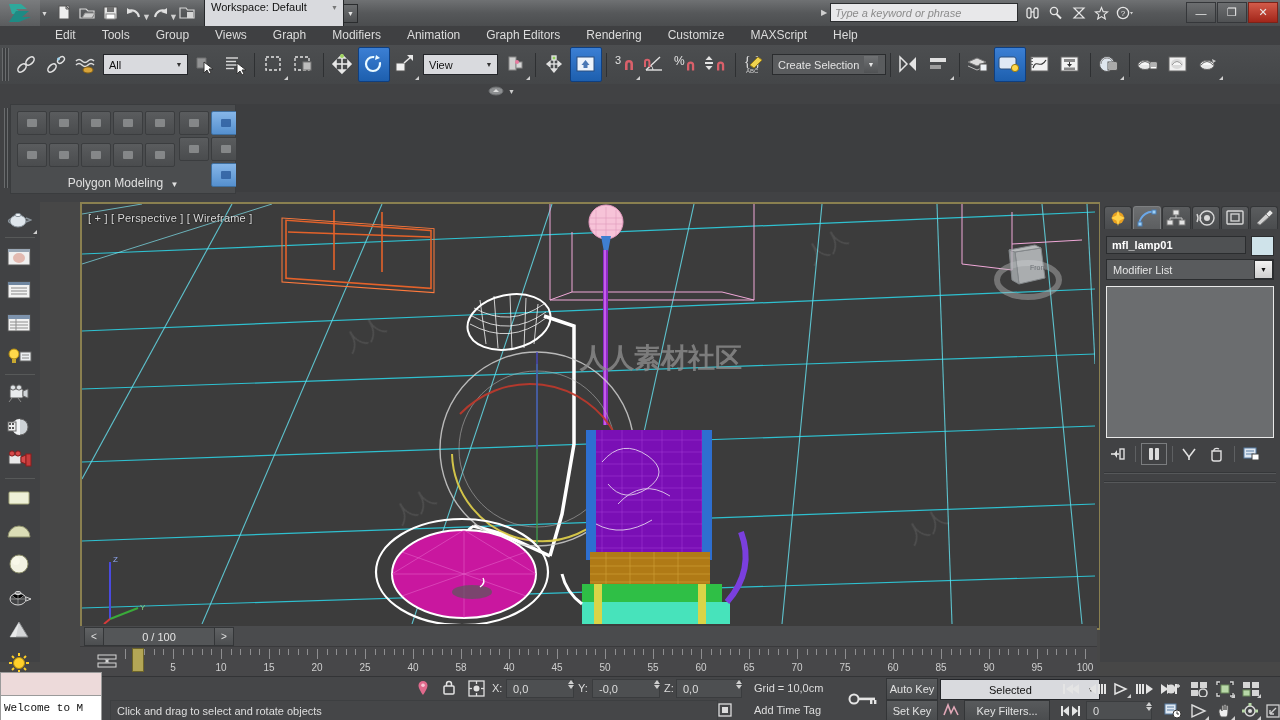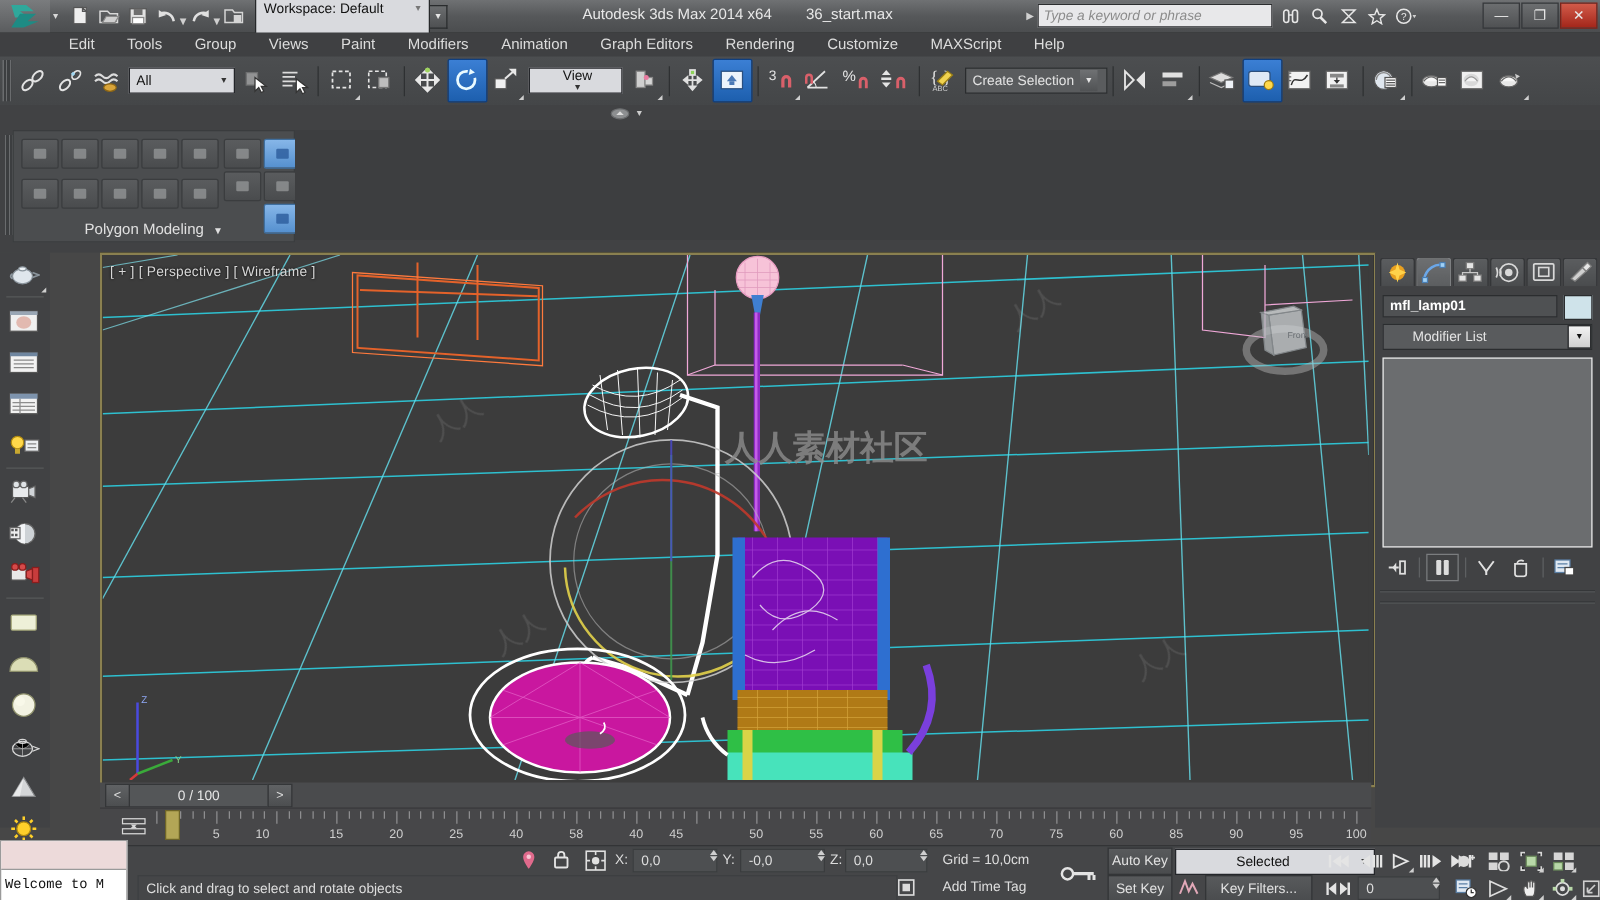--- a/index.html
+++ b/index.html
@@ -114,21 +114,21 @@
   .cp-tab{width:28px;height:22px;background:linear-gradient(#5b5d5f,#4a4c4e);
     border:1px solid #343638;border-bottom:none;border-top-left-radius:3px;border-top-right-radius:3px;
     display:flex;align-items:center;justify-content:center;}
   .cp-tab.active{background:linear-gradient(#6d6f71,#5c5e60);border-color:#7d7f81;}
   .cp-name{margin:4px 6px 0 6px;height:18px;display:flex;gap:5px;}
   .cp-name .fld{flex:1;background:#4f5153;border:1px solid #2b2d2f;color:#ffffff;
     font-weight:bold;font-size:11px;display:flex;align-items:center;padding-left:5px;}
   .cp-name .swatch{width:21px;height:18px;background:#cfe3ea;border:1px solid #2b2d2f;}
   .cp-modlist{margin:5px 6px 0 6px;height:19px;background:#595b5d;border:1px solid #2b2d2f;
     display:flex;align-items:center;}
-  .cp-modlist .t{flex:1;padding-left:23px;font-size:11px;color:#e4e4e4;}
+  .cp-modlist .t{flex:1;padding-left:6px;font-size:11px;color:#e4e4e4;}
   .cp-modlist .d{width:17px;height:17px;background:linear-gradient(#f2f2f2,#cfcfcf);
     border:1px solid #2b2d2f;display:flex;align-items:center;justify-content:center;color:#111;font-size:7px;}
   .cp-stack{margin:6px 6px 0 6px;height:150px;background:#6b6d6f;border:1px solid #e9e9e9;}
   .cp-stackbtns{margin:5px 6px 0 6px;height:22px;display:flex;align-items:center;gap:3px;}
   .cpb{width:24px;height:20px;display:flex;align-items:center;justify-content:center;}
   .cpb.framed{border:1px solid #7b7d7f;}
   .cpb-sep{width:1px;height:16px;background:#5e6062;margin:0 2px;}
   .cp-divider{margin:7px 4px 0 4px;height:1px;background:#353739;border-bottom:1px solid #56585a;}
 
   
@@ -207,24 +207,20 @@
           </svg>
       </div>
     </div>
 
     <div class="wsbox">
       <span class="lbl">Workspace: Default</span>
       <span class="ar">▼</span>
     </div>
     <div class="ws-drop">▼</div>
 
-    <div class="apptitle">
-      <span>Autodesk 3ds Max  2014 x64</span>
-      <span class="fname">36_start.max</span>
-    </div>
 
     <div class="searchwrap">
       <div class="sr-caret">▶</div>
       <div class="searchbox">Type a keyword or phrase</div>
       <div class="sicons">
         <div class="sic">
           <svg width="16" height="14">
               <rect x="2" y="2" width="4" height="10" rx="2" fill="none" stroke="#e6e6e6" stroke-width="1.3"></rect>
               <rect x="9" y="2" width="4" height="10" rx="2" fill="none" stroke="#e6e6e6" stroke-width="1.3"></rect>
               <line x1="6" y1="6" x2="9" y2="6" stroke="#e6e6e6" stroke-width="1.3"></line>
@@ -261,21 +257,21 @@
       <div class="wb">❐</div>
       <div class="wb close">✕</div>
     </div>
   </div>
 
   <div class="menubar" id="menubar">
       <div class="mi">Edit</div>
       <div class="mi">Tools</div>
       <div class="mi">Group</div>
       <div class="mi">Views</div>
-      <div class="mi">Paint</div>
+      <div class="mi">Graph</div>
       <div class="mi">Modifiers</div>
       <div class="mi">Animation</div>
       <div class="mi">Graph Editors</div>
       <div class="mi">Rendering</div>
       <div class="mi">Customize</div>
       <div class="mi">MAXScript</div>
       <div class="mi">Help</div>
     </div>
 
   <div class="maintb">
@@ -359,21 +355,21 @@
     </div>
     <div class="tb-btn">
       <svg width="24" height="22">
           <rect x="3" y="9" width="9" height="8" fill="#f0f0f0" stroke="#555"></rect>
           <path d="M11 9 L19 2" stroke="#e8e8e8" stroke-width="1.6"></path>
           <path d="M20 1 l0 6 l-6 -6 z" fill="#e8e8e8"></path>
         </svg>
         <div class="corner-tri"></div>
     </div>
 
-    <div class="combo" style="width:66px;margin:0 3px;flex-direction:column;">
+    <div class="combo" style="width:66px;margin:0 3px;">
       <span class="cl">View</span>
       <span class="cc">▼</span>
     </div>
 
     <div class="tb-btn">
       <svg width="24" height="22">
           <rect x="5" y="3" width="7" height="13" fill="#cfcfcf" stroke="#888"></rect>
           <rect x="12" y="8" width="6" height="6" fill="#d6d6d6" stroke="#888"></rect>
           <circle cx="13" cy="8" r="2" fill="#e87ba0"></circle>
         </svg>
@@ -1031,28 +1027,28 @@
         <div class="tick" style="left: 883.2px; height: 6px;"></div>
         <div class="tick" style="left: 892.8px; height: 6px;"></div>
         <div class="tick" style="left: 902.4px; height: 6px;"></div>
         <div class="tick" style="left: 912px; height: 10px;"></div>
         <div class="tick" style="left: 921.6px; height: 6px;"></div>
         <div class="tick" style="left: 931.2px; height: 6px;"></div>
         <div class="tick" style="left: 940.8px; height: 6px;"></div>
         <div class="tick" style="left: 950.4px; height: 6px;"></div>
         <div class="tick" style="left: 960px; height: 10px;"></div>
         <div class="ticklbl" style="left: 48px;">5</div>
-        <div class="ticklbl" style="left: 85px;">10</div>
+        <div class="ticklbl" style="left: 96px;">10</div>
         <div class="ticklbl" style="left: 144px;">15</div>
         <div class="ticklbl" style="left: 192px;">20</div>
         <div class="ticklbl" style="left: 240px;">25</div>
         <div class="ticklbl" style="left: 288px;">40</div>
         <div class="ticklbl" style="left: 336px;">58</div>
         <div class="ticklbl" style="left: 384px;">40</div>
-        <div class="ticklbl" style="left: 416px;">45</div>
+        <div class="ticklbl" style="left: 432px;">45</div>
         <div class="ticklbl" style="left: 480px;">50</div>
         <div class="ticklbl" style="left: 528px;">55</div>
         <div class="ticklbl" style="left: 576px;">60</div>
         <div class="ticklbl" style="left: 624px;">65</div>
         <div class="ticklbl" style="left: 672px;">70</div>
         <div class="ticklbl" style="left: 720px;">75</div>
         <div class="ticklbl" style="left: 768px;">60</div>
         <div class="ticklbl" style="left: 816px;">85</div>
         <div class="ticklbl" style="left: 864px;">90</div>
         <div class="ticklbl" style="left: 912px;">95</div>

